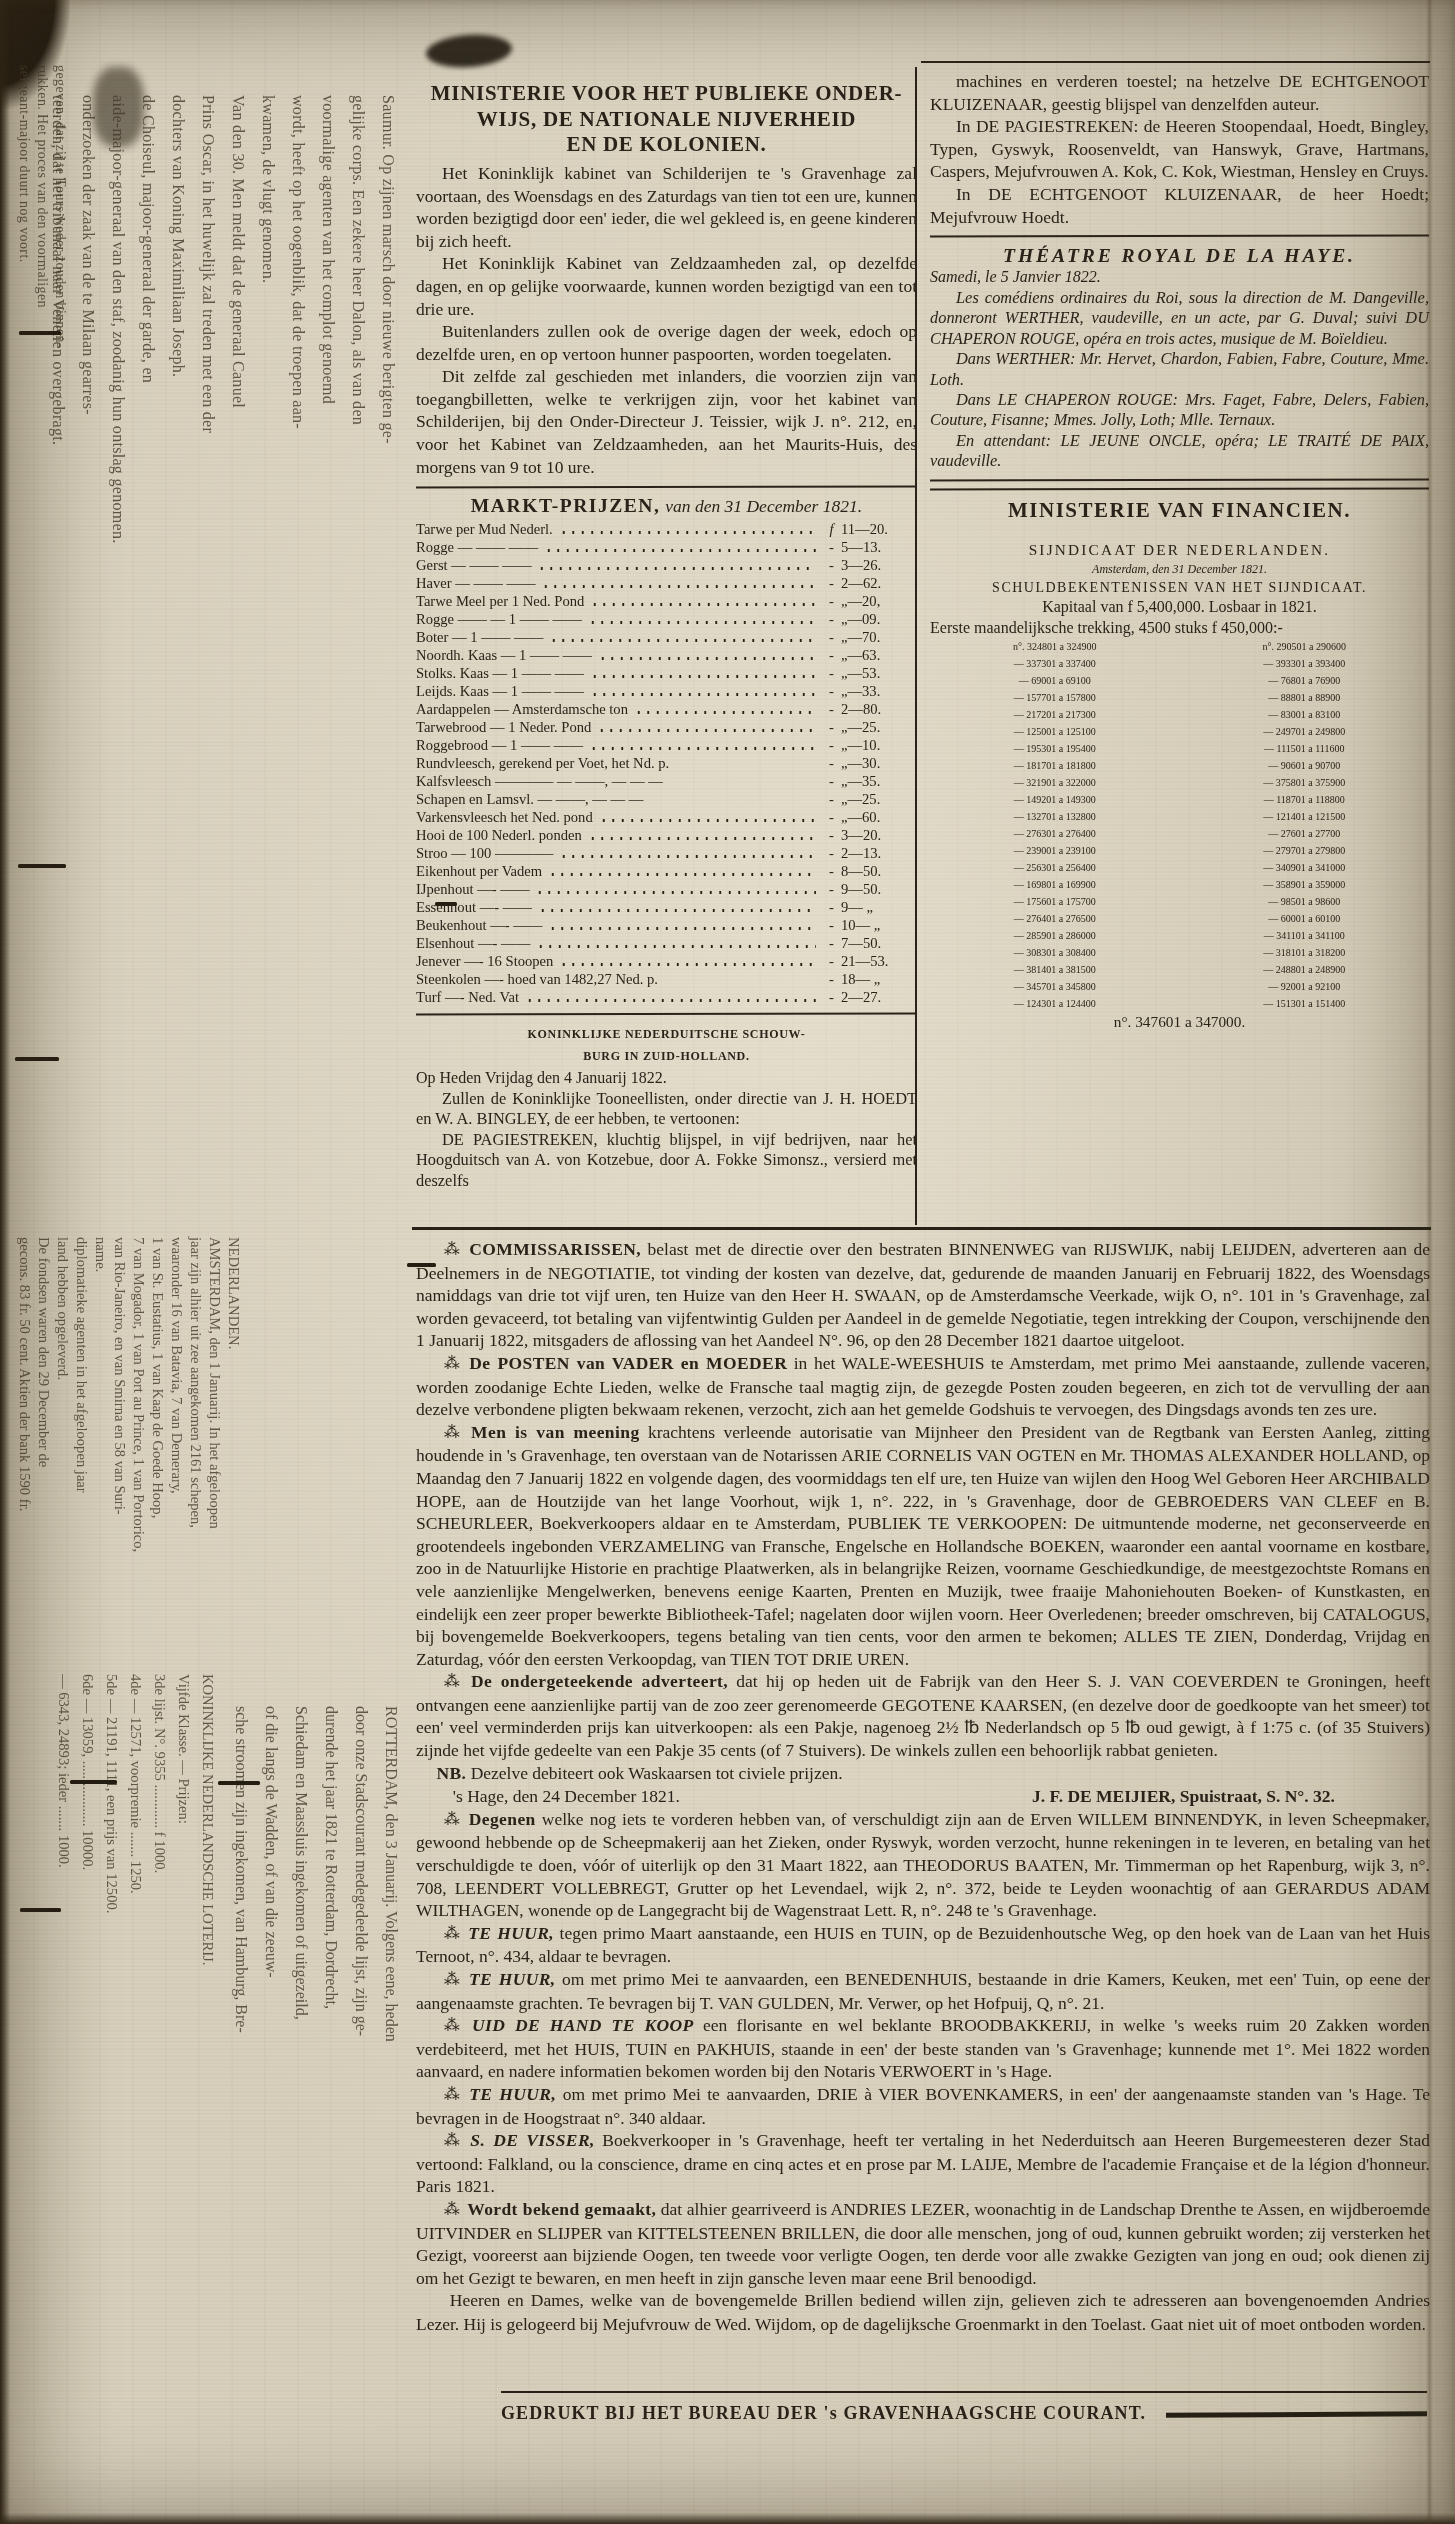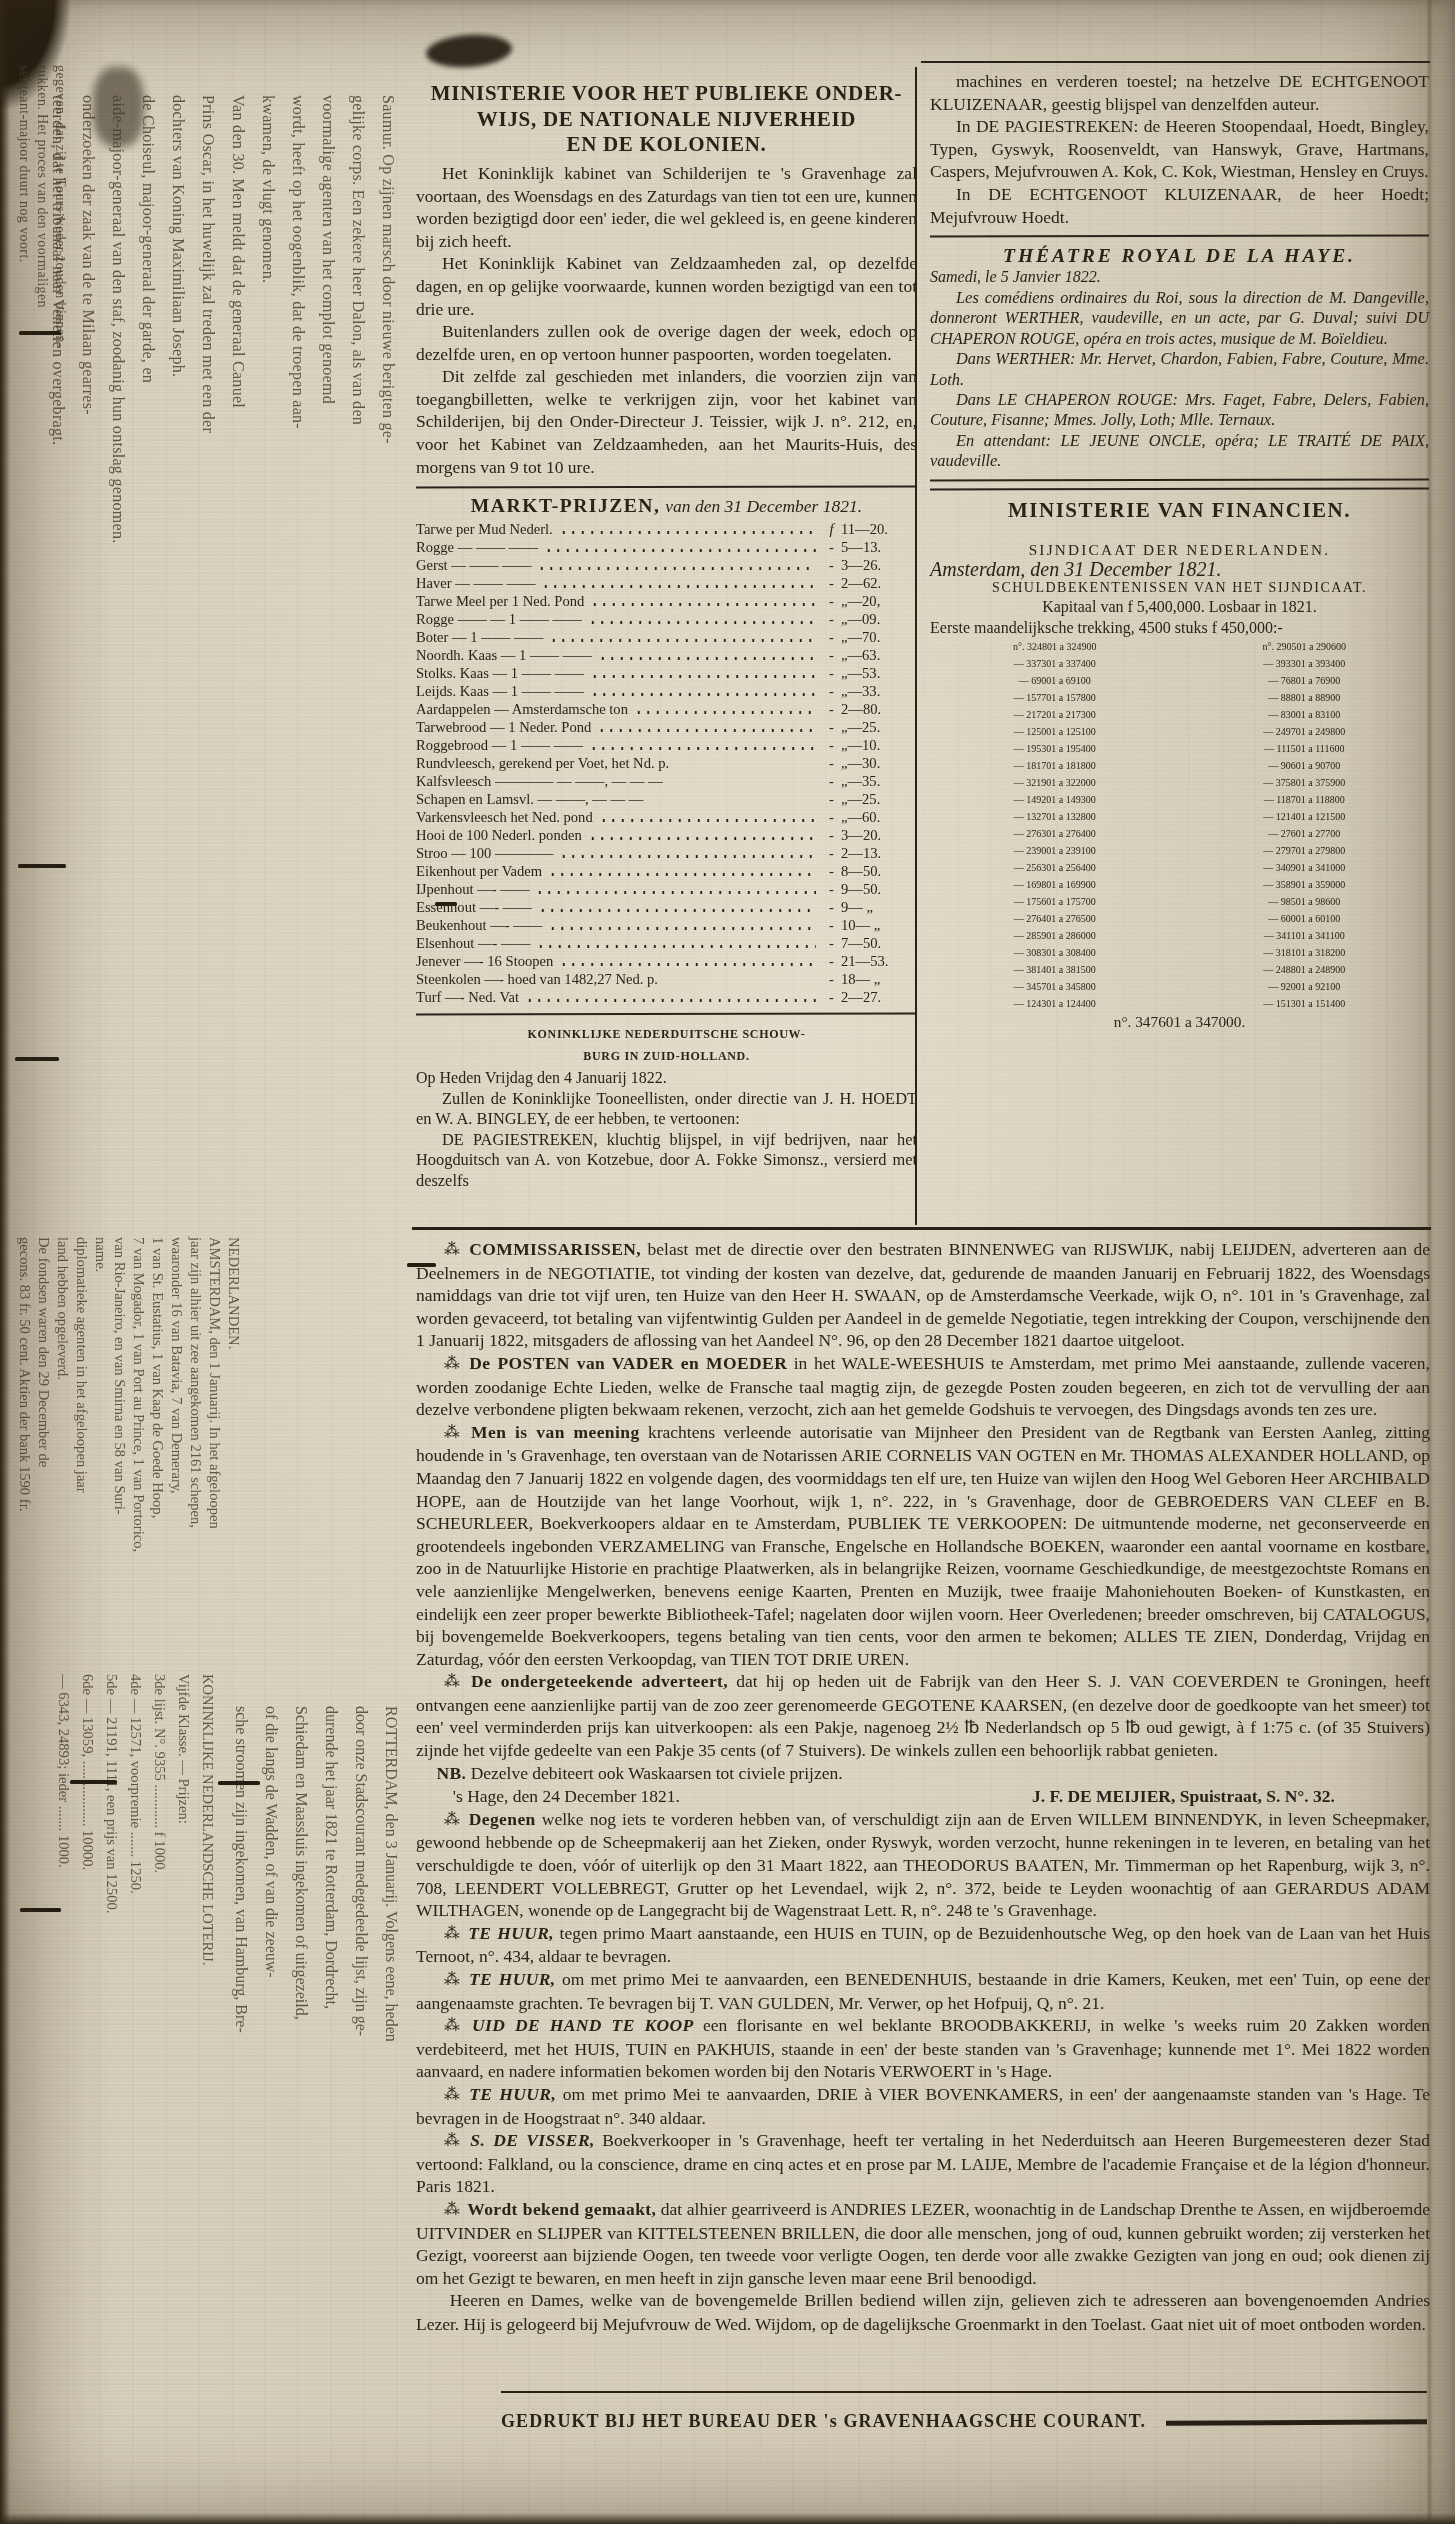--- a/index.html
+++ b/index.html
@@ -65,37 +65,37 @@
   .sec-title{font-size:12px;font-weight:700;text-align:center;letter-spacing:0.7px;white-space:pre-line;line-height:22.6px;margin:4.4px 0 1.5px;}
   .sec-date{font-size:16px;margin-bottom:1.5px;}
   .small-p{font-size:16.4px;line-height:20.4px;}
   .fr-title{font-style:italic;font-weight:700;font-size:19.6px;letter-spacing:2.9px;text-align:center;margin:2.9px 0 1.5px;}
   .fr p{font-style:italic;}
   .asterism{letter-spacing:1.5px;padding-right:5.8px;font-size:90%;}
   .obit-date{font-style:italic;text-indent:22px;}
   
   .fin-title{font-size:21px;font-weight:700;letter-spacing:1.5px;text-align:center;line-height:25px;margin-top:2.9px;}
   .fin-sub{font-size:15.3px;letter-spacing:2.2px;text-align:center;line-height:19.6px;}
-  .fin-date{font-style:italic;font-size:20px;text-align:left;line-height:19.6px;}
+  .fin-date{font-style:italic;font-size:12px;text-align:center;line-height:19.6px;}
   .fin-schuld{font-size:14px;letter-spacing:1.5px;text-align:center;line-height:18px;}
   .fin-kap{font-size:16px;text-align:center;line-height:20.4px;}
   .fin-trek{font-size:16px;line-height:20.4px;}
   .frow{display:flex;font-size:10px;line-height:17px;}
   .fcell{width:50%;text-align:center;white-space:nowrap;}
   .fin-last{text-align:center;font-size:15.3px;line-height:19px;}
   
   .bp{font-size:17.5px;line-height:22.6px;text-align:justify;text-indent:28px;}
   .bp .lead{font-weight:700;letter-spacing:0.4px;}
   .bp.ital-lead .lead{font-style:italic;}
   .bp.sigline{display:flex;text-indent:0;padding-left:31px;}
   .bp .sig2{margin-left:auto;margin-right:95px;font-weight:600;}
   .bp.nb{text-indent:14.6px;}
   
   .imprint-wrap{position:absolute;left:501px;right:28px;top:2391px;border-top:2.2px solid #262016;
-    display:flex;align-items:center;padding-top:18px;}
+    display:flex;align-items:center;padding-top:10px;}
   .imprint-text{font-size:18px;font-weight:700;letter-spacing:1.1px;white-space:nowrap;}
   .imprint-dash{flex:1;height:5.1px;background:#262016;margin-left:20.4px;margin-top:1.5px;transform:rotate(-.3deg);}
 </style>
 </head>
 <body>
 
 <div class="sheet">
 
   <div class="corner-tl"></div>
   <div class="edge-l"></div>

